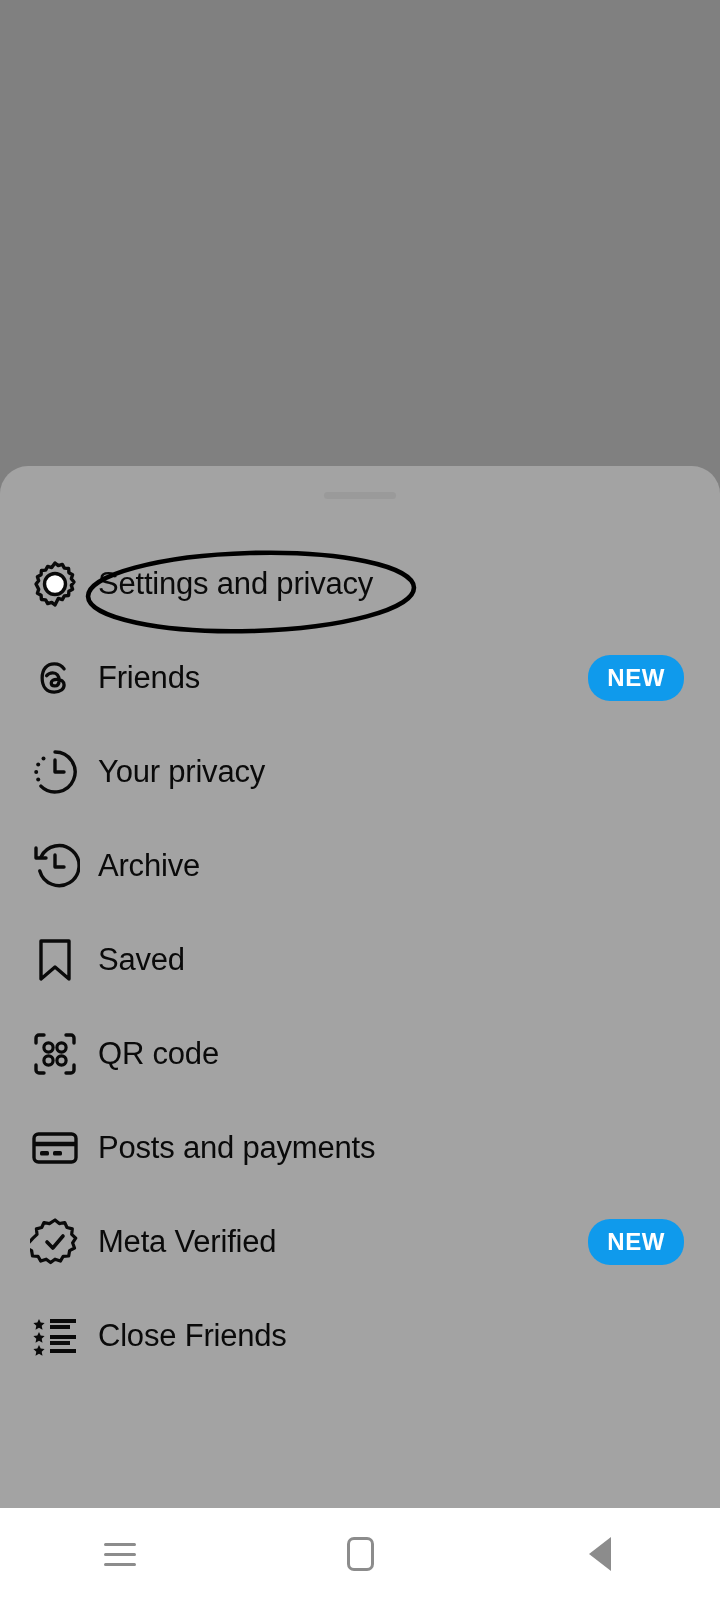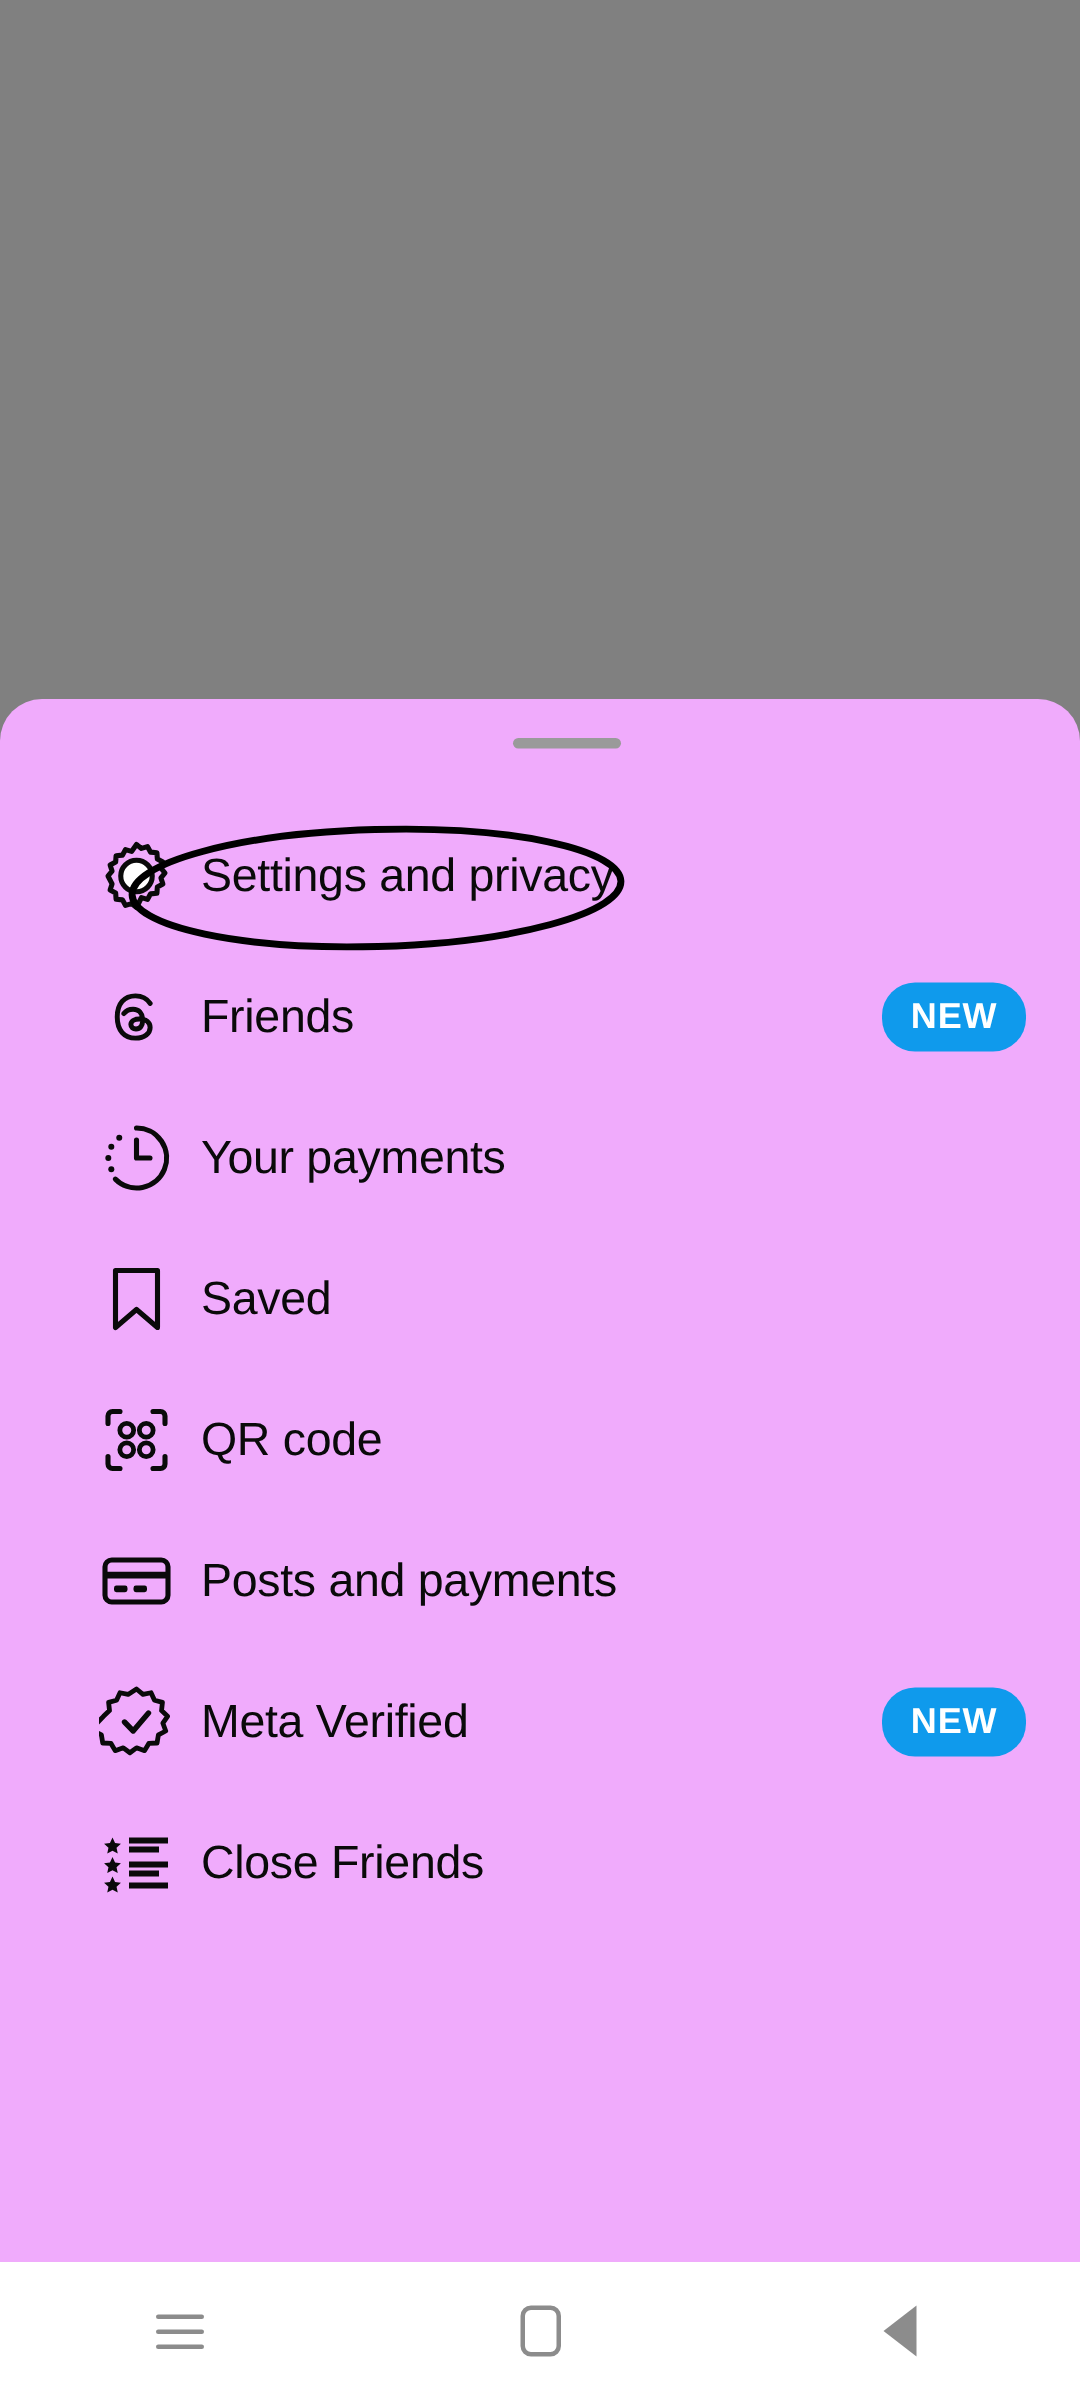--- a/index.html
+++ b/index.html
@@ -126,23 +126,22 @@
   #fullname{ font-size:27px; font-weight:700; color:#0a0a0a; padding:22px 0 0 33px;}
 
   #action-buttons{ display:flex; gap:14px; padding:24px 28px 0 28px;}
   .act-btn{ height:58px; border-radius:13px; background:#efefef;}
   .act-btn.wide{ flex:1;}
   .act-btn.sq{ width:62px;}
 
   
   #bottom-sheet{
     position:absolute; left:0; top:466px; width:720px; height:1134px;
-    background:#f0abfc; border-radius:28px 28px 0 0;
+    background:#a3a3a3; border-radius:28px 28px 0 0;
     z-index:60;
-    padding-left:36px;
   }
   #drag-handle{
     width:72px; height:7px; border-radius:4px; background:#9a9a9a;
     margin:26px auto 0 auto;
   }
   #menu-list{ margin-top:38px; }
   .menu-item{
     display:flex; align-items:center; height:94px;
     padding:0 36px 0 24px;
   }
@@ -316,24 +315,35 @@
       <span class="mi-icon">
         <svg width="50" height="50" viewBox="0 0 50 50">
           <path d="M25 5 a20 20 0 1 1 -14.1 34.1" fill="none" stroke="#0a0a0a" stroke-width="3.4" stroke-linecap="round"></path>
           <circle cx="8.2" cy="32.5" r="2" fill="#0a0a0a"></circle>
           <circle cx="6.2" cy="25" r="2" fill="#0a0a0a"></circle>
           <circle cx="8.2" cy="17.5" r="2" fill="#0a0a0a"></circle>
           <circle cx="13.5" cy="11.5" r="2" fill="#0a0a0a"></circle>
           <path d="M25 13 v12 h9" fill="none" stroke="#0a0a0a" stroke-width="3.4" stroke-linecap="round" stroke-linejoin="round"></path>
         </svg>
       </span>
-      <span class="mi-label">Your payments</span>
-
-    </div>
-
+      <span class="mi-label">Your privacy</span>
+
+    </div>
+
+    <div class="menu-item">
+      <span class="mi-icon">
+        <svg width="50" height="50" viewBox="0 0 50 50">
+          <path d="M11 16 a20 20 0 1 1 -1.2 14" fill="none" stroke="#0a0a0a" stroke-width="3.4" stroke-linecap="round"></path>
+          <path d="M6 7 v10 h10" fill="none" stroke="#0a0a0a" stroke-width="3.4" stroke-linecap="round" stroke-linejoin="round"></path>
+          <path d="M25 14 v12 h9" fill="none" stroke="#0a0a0a" stroke-width="3.4" stroke-linecap="round" stroke-linejoin="round"></path>
+        </svg>
+      </span>
+      <span class="mi-label">Archive</span>
+
+    </div>
 
     <div class="menu-item">
       <span class="mi-icon">
         <svg width="50" height="50" viewBox="0 0 50 50">
           <path d="M11 6 h28 v38 l-14 -12 -14 12 z" fill="none" stroke="#0a0a0a" stroke-width="3.4" stroke-linejoin="round"></path>
         </svg>
       </span>
       <span class="mi-label">Saved</span>
 
     </div>

